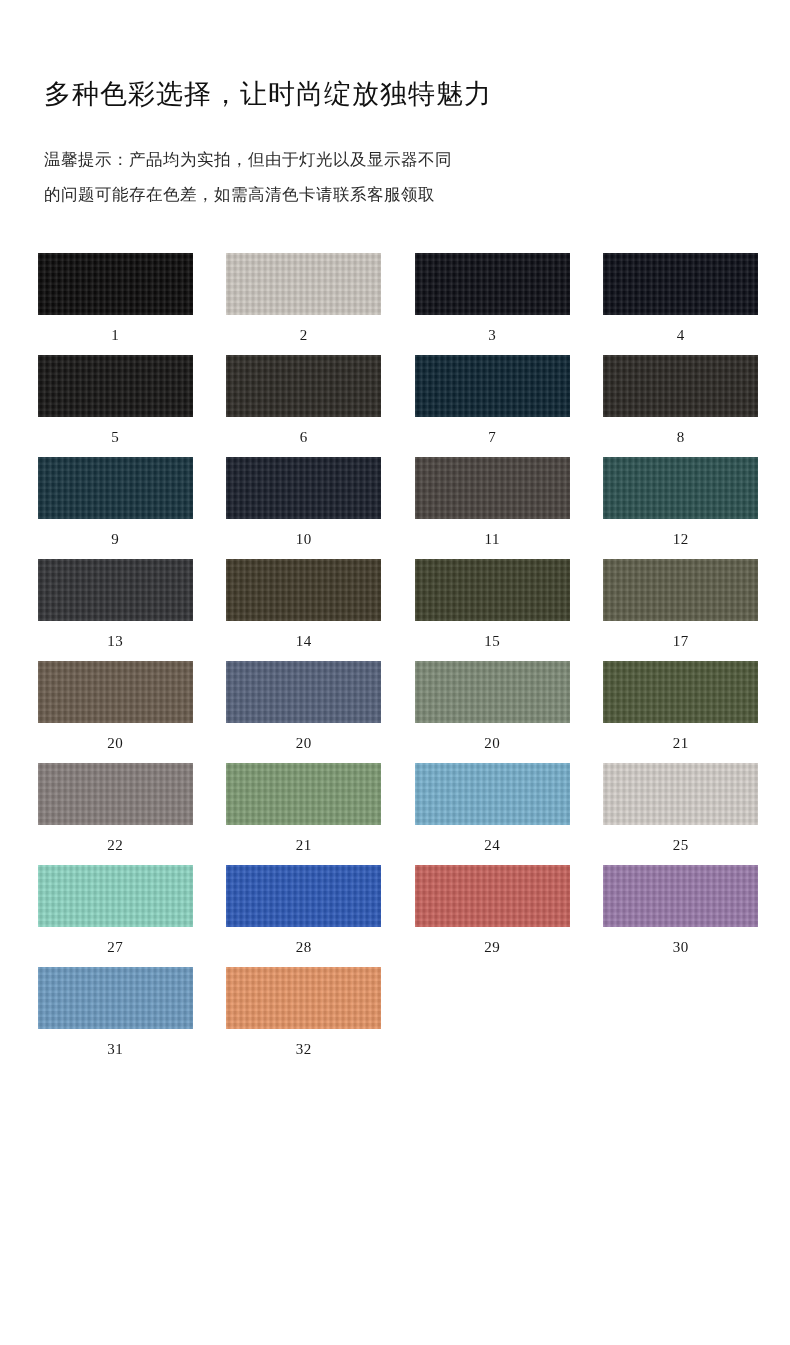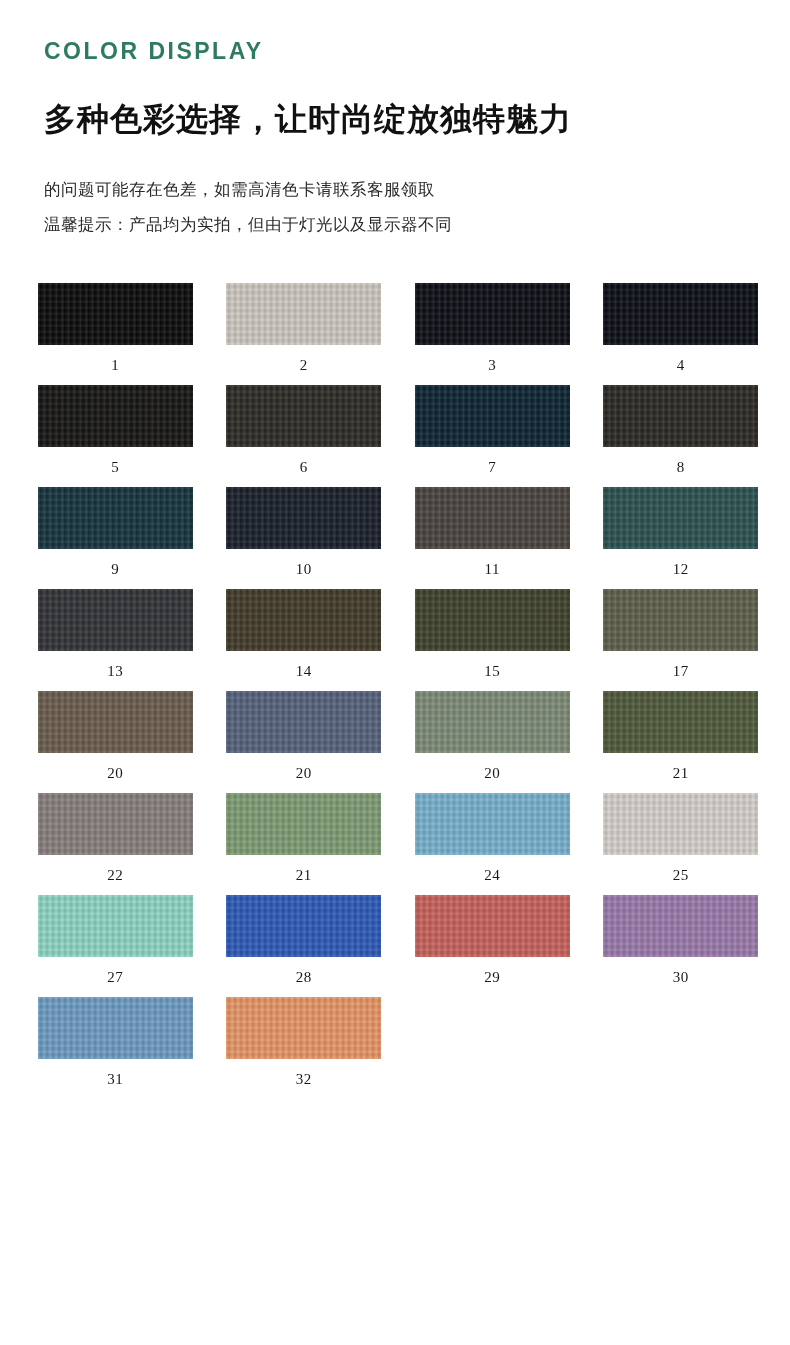--- a/index.html
+++ b/index.html
@@ -45,23 +45,23 @@
   .title-en {
     font-family: "Liberation Sans", sans-serif;
     font-size: 23px;
     font-weight: 700;
     letter-spacing: 2.5px;
     color: #2f7a62;
     padding-bottom: 7px;
     white-space: nowrap;
   }
   .subtitle {
-    margin-top: 26px;
-    font-size: 32px;
-    font-weight: 700;
+    margin-top: 38px;
+    font-size: 27px;
+    font-weight: 400;
     color: #111111;
     letter-spacing: 1px;
     white-space: nowrap;
   }
   .notice {
     margin-top: 30px;
     font-size: 16.5px;
     font-weight: 400;
     color: #2a2a2a;
     line-height: 2.1;
@@ -123,28 +123,27 @@
     font-family: "Liberation Serif", serif;
   }
 </style>
 </head>
 <body>
 
 <div class="page">
 
   <div class="header">
     <div class="title-row">
-      <div class="title-en">COLOR DISPLAY</div>
     </div>
 
     <div class="subtitle">多种色彩选择，让时尚绽放独特魅力</div>
 
     <div class="notice">
+      <span class="notice-line">温馨提示：产品均为实拍，但由于灯光以及显示器不同</span>
       <span class="notice-line">的问题可能存在色差，如需高清色卡请联系客服领取</span>
-      <span class="notice-line">温馨提示：产品均为实拍，但由于灯光以及显示器不同</span>
     </div>
   </div>
 
   <div class="swatch-grid">
       <div class="swatch-cell">
         <div class="swatch-chip" style="background-color: rgb(13, 12, 12);"></div>
         <div class="swatch-label">1</div>
       </div>
       <div class="swatch-cell">
         <div class="swatch-chip" style="background-color: rgb(205, 200, 193);"></div>

